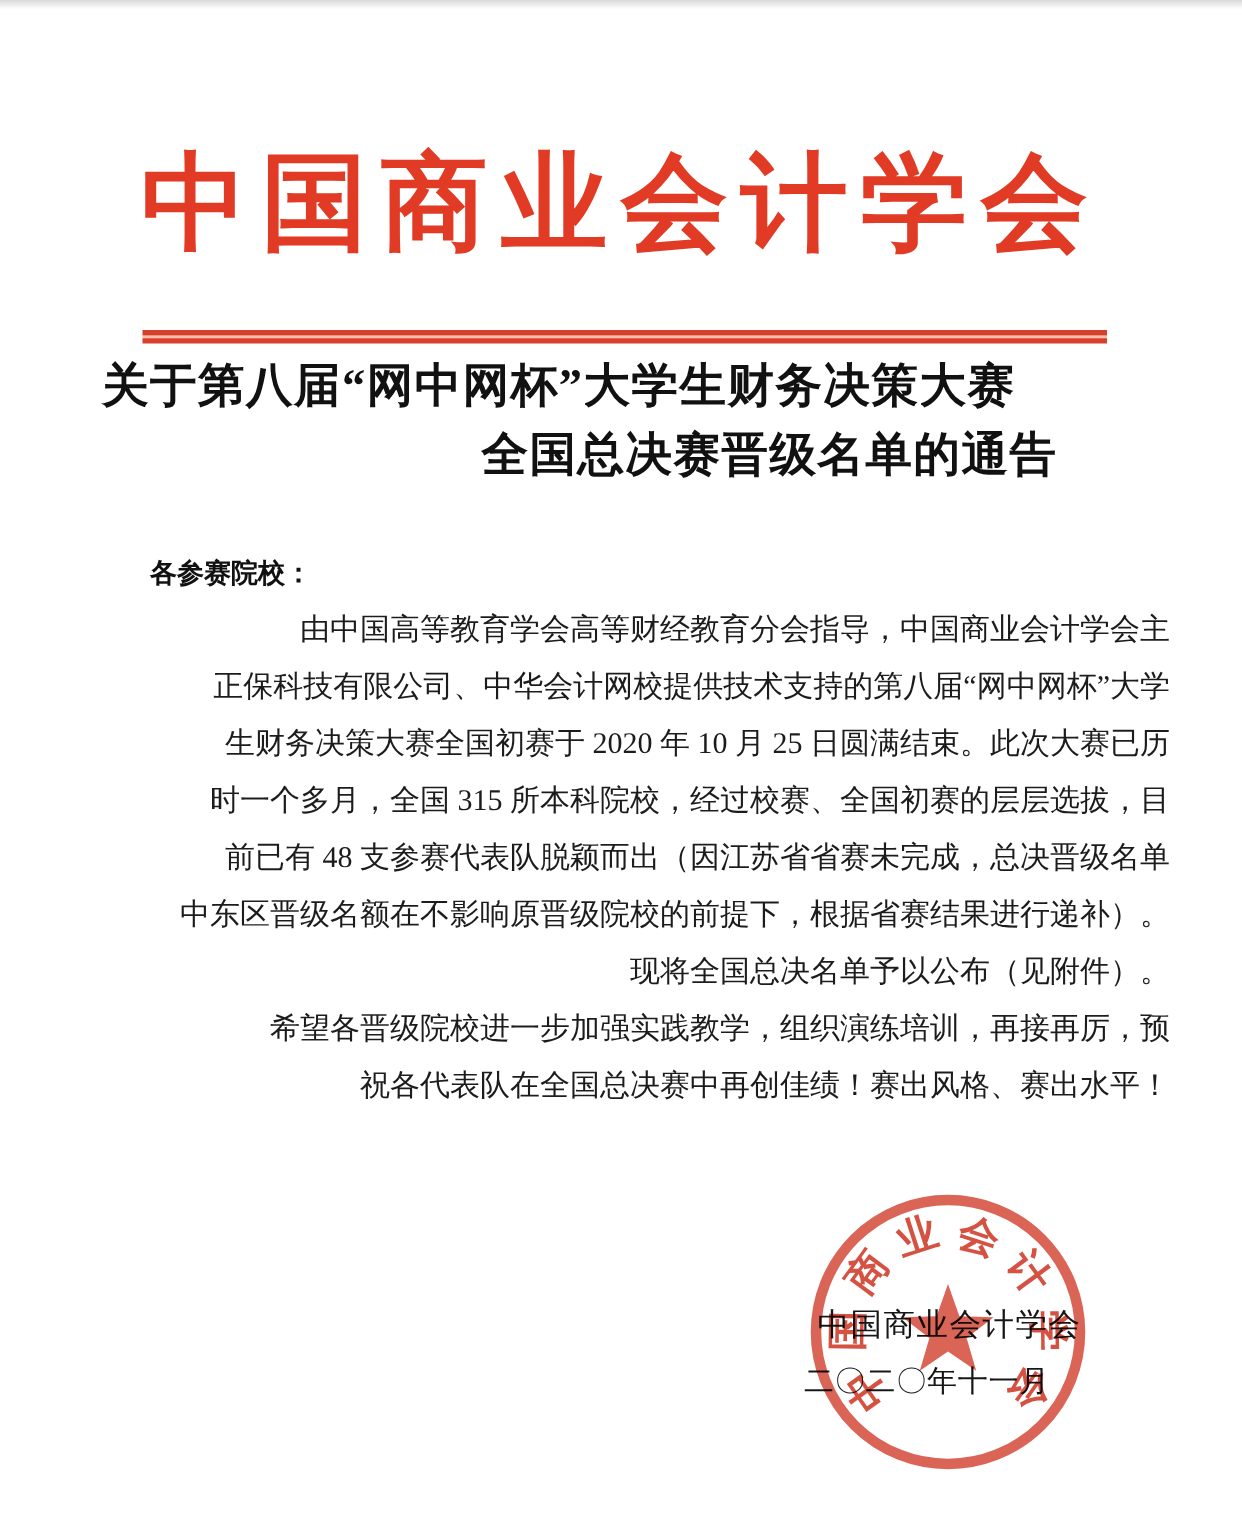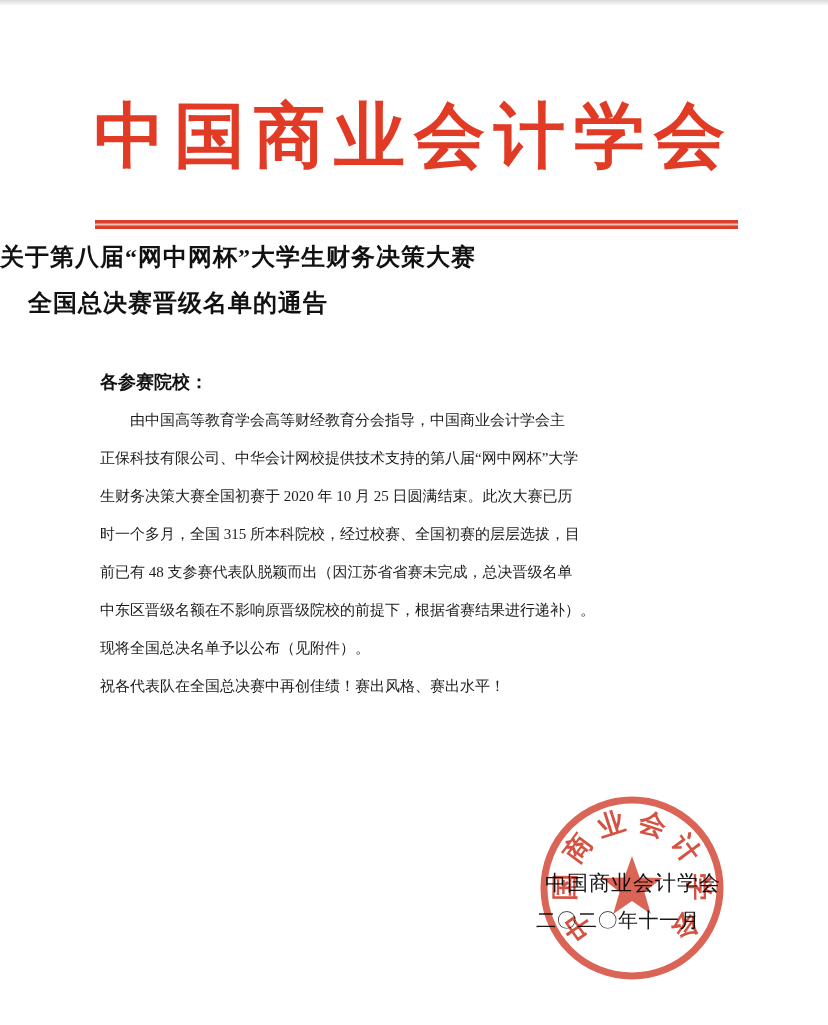--- a/index.html
+++ b/index.html
@@ -26,39 +26,40 @@
   }
   .red-rule{
     position:absolute;top:220px;left:95px;width:643px;height:9px;
     background:linear-gradient(
       #d8402c 0%, #d8402c 34%,
       #f6beb2 44%, #f6beb2 56%,
       #d8402c 66%, #d8402c 100%);
   }
   .doc-title{
     position:absolute;left:0;width:677px;
-    text-align:left;
+    text-align:right;
     font-weight:bold;
-    font-size:24px;line-height:34px;
+    font-size:31px;line-height:34px;
     color:#111;
     letter-spacing:1px;
     white-space:nowrap;
   }
   .t1{top:240px;}
   .t2{top:286px;margin-left:28px;}
   .salutation{
     position:absolute;top:363px;left:100px;
     font-weight:bold;
     font-size:18px;line-height:38px;
     color:#111;
   }
   .body-text{
     position:absolute;top:401px;left:100px;width:680px;
-    font-size:15px;line-height:38px;
+    font-size:20px;line-height:38px;
     color:#1c1c1c;
+    text-align:right;
   }
   .line{white-space:nowrap;}
   .indent{text-indent:2em;}
   .sig-name{
     position:absolute;top:869px;left:545px;
     font-size:21px;letter-spacing:1px;
     color:#161616;white-space:nowrap;
   }
   .sig-date{
     position:absolute;top:907px;left:536px;
@@ -94,20 +95,21 @@
   <div class="salutation">各参赛院校：</div>
 
   <div class="body-text">
     <div class="line indent">由中国高等教育学会高等财经教育分会指导，中国商业会计学会主</div>
     <div class="line">正保科技有限公司、中华会计网校提供技术支持的第八届“网中网杯”大学</div>
     <div class="line">生财务决策大赛全国初赛于 2020 年 10 月 25 日圆满结束。此次大赛已历</div>
     <div class="line">时一个多月，全国 315 所本科院校，经过校赛、全国初赛的层层选拔，目</div>
     <div class="line">前已有 48 支参赛代表队脱颖而出（因江苏省省赛未完成，总决晋级名单</div>
     <div class="line">中东区晋级名额在不影响原晋级院校的前提下，根据省赛结果进行递补）。</div>
     <div class="line">现将全国总决名单予以公布（见附件）。</div>
+    <div class="line indent">希望各晋级院校进一步加强实践教学，组织演练培训，再接再厉，预</div>
     <div class="line">祝各代表队在全国总决赛中再创佳绩！赛出风格、赛出水平！</div>
   </div>
 
   <div class="sig-name">中国商业会计学会</div>
   <div class="sig-date">二〇二〇年十一月</div>
 
   <svg class="seal" viewBox="0 0 200 200" xmlns="http://www.w3.org/2000/svg">
     <circle cx="100" cy="100" r="88" fill="none" stroke="#cf3826" stroke-width="7" opacity="0.9"></circle>
     <polygon points="100,68 107.6,89.5 130.4,90.1 112.4,104 118.8,125.9 100,113 81.2,125.9 87.6,104 69.6,90.1 92.4,89.5" fill="#cf3826" opacity="0.9"></polygon>
     <text text-anchor="middle" dominant-baseline="central" transform="translate(45.1,138.4) rotate(-125)">中</text>

